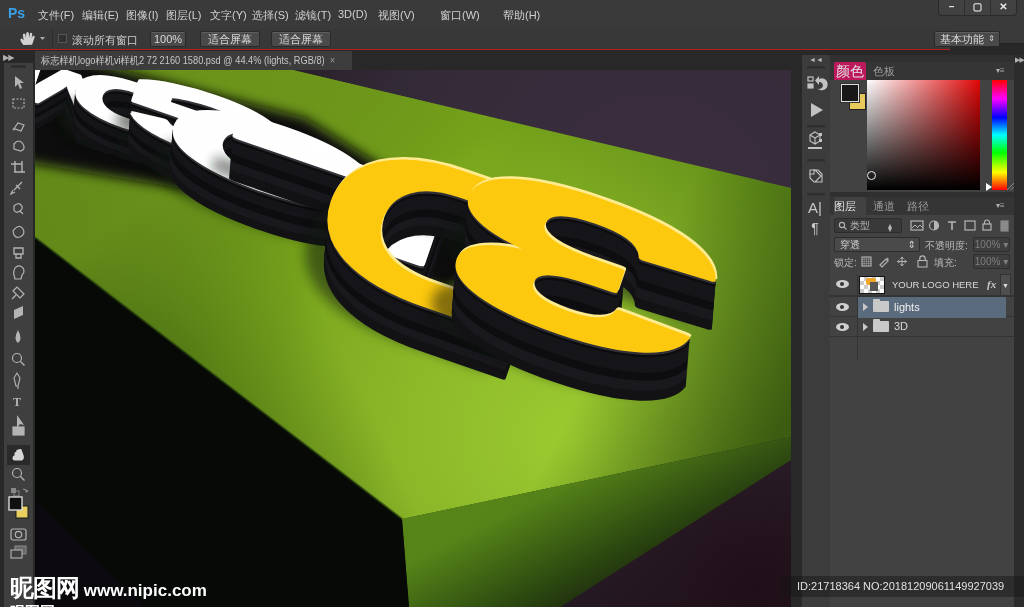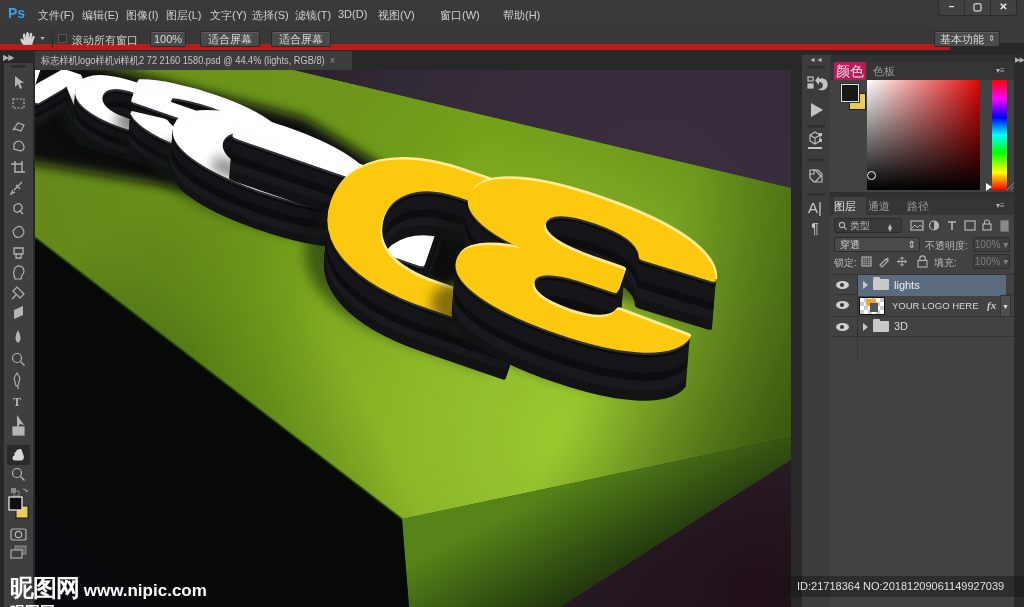--- a/index.html
+++ b/index.html
@@ -5,21 +5,21 @@
 html,body{margin:0;padding:0;width:1024px;height:607px;overflow:hidden;background:#282828;
 font-family:"Liberation Sans",sans-serif;}
 *{box-sizing:border-box;}
 .abs{position:absolute;}
 #menubar{left:0;top:0;width:1024px;height:44px;background:#3a3a3a;border-bottom:1px solid #232323;}
 #menubar .mi{position:absolute;top:8px;font-size:11px;color:#d0d0d0;}
 #pslogo{position:absolute;left:8px;top:5px;font-size:14px;font-weight:bold;color:#3aa0e8;}
 #winbtns{position:absolute;right:7px;top:0;width:79px;height:16px;background:#414141;border:1px solid #2a2a2a;border-top:none;border-radius:0 0 4px 4px;display:flex;}
 #winbtns div{flex:1;color:#e8e8e8;font-size:10px;line-height:13px;text-align:center;border-right:1px solid #2e2e2e;font-weight:bold;}
 #winbtns div:last-child{border-right:none;}
-#optbar{left:0;top:28px;width:950px;height:22px;background:#383838;border-bottom:6px solid #b91c1c;}
+#optbar{left:0;top:28px;width:950px;height:22px;background:#383838;border-bottom:1px solid #b91c1c;}
 .obtn{position:absolute;top:3px;height:16px;background:#4a4a4a;border:1px solid #2a2a2a;border-radius:2px;color:#dadada;font-size:11px;text-align:center;line-height:14px;box-shadow:inset 0 1px 0 #5e5e5e;}
 #tabbar{left:0;top:51px;width:1024px;height:19px;background:#282828;}
 #doctab{position:absolute;left:35px;top:51px;width:317px;height:19px;overflow:hidden;background:#3c3c3c;color:#c6c6c6;font-size:10.5px;line-height:19px;padding:0 6px;white-space:nowrap;}
 #toolcol{left:0;top:51px;width:34px;height:556px;background:#282828;}
 #toolbar{position:absolute;left:4px;top:63px;width:29px;height:544px;background:#3f3f3f;}
 #canvas{left:35px;top:70px;width:756px;height:537px;background:#201721;overflow:hidden;}
 #rightgap{left:791px;top:70px;width:11px;height:537px;background:#282828;}
 #iconstrip{left:802px;top:55px;width:28px;height:552px;background:#3c3c3c;}
 #paneldock{left:830px;top:55px;width:184px;height:552px;background:#424242;}
 #rightedge{left:1014px;top:55px;width:10px;height:552px;background:#2c2c2c;}
@@ -461,21 +461,21 @@
 <div style="position:absolute;left:162px;top:25px;width:15px;height:110px;background:
 linear-gradient(to bottom,#f00 0%,#f0f 17%,#00f 34%,#0ff 50%,#0f0 66%,#ff0 84%,#f00 100%);"></div>
 <div style="position:absolute;left:156px;top:128px;width:0;height:0;border-top:4px solid transparent;border-bottom:4px solid transparent;border-left:6px solid #fff;"></div>
 <svg style="position:absolute;left:177px;top:128px;" width="7" height="7">
       <path d="M7 0 L0 7 M7 3.5 L3.5 7" stroke="#8a8a8a" stroke-width="1"></path>
     </svg>
 
 <div style="position:absolute;left:0;top:137px;width:184px;height:5px;background:#303030;"></div>
 <div style="position:absolute;left:0;top:142px;width:184px;height:18px;background:#353535;"></div>
 <div style="position:absolute;left:4px;top:142px;width:32px;height:18px;background:#424242;border-radius:2px 2px 0 0;color:#e2e2e2;font-size:11px;text-align:left;line-height:18px;">图层</div>
-<div style="position:absolute;left:38px;top:142px;width:32px;height:18px;color:#9a9a9a;font-size:11px;text-align:left;line-height:18px;">通道</div>
+<div style="position:absolute;left:38px;top:142px;width:32px;height:18px;color:#9a9a9a;font-size:11px;text-align:center;line-height:18px;">通道</div>
 <div style="position:absolute;left:72px;top:142px;width:32px;height:18px;color:#9a9a9a;font-size:11px;text-align:center;line-height:18px;">路径</div>
 <div style="position:absolute;right:6px;top:146px;width:12px;height:9px;color:#b0b0b0;font-size:8px;line-height:9px;">▾≡</div>
 <div style="position:absolute;left:0;top:160px;width:184px;height:392px;background:#424242;"></div>
 
 <div style="position:absolute;left:4px;top:163px;width:68px;height:15px;background:#393939;border:1px solid #2c2c2c;border-radius:2px;color:#b5b5b5;font-size:10px;line-height:13px;padding-left:15px;">类型</div>
 <svg style="position:absolute;left:8px;top:166px;" width="10" height="10" viewBox="0 0 10 10">
       <circle cx="4" cy="4" r="2.6" fill="none" stroke="#b5b5b5" stroke-width="1.1"></circle>
       <path d="M6 6 l2.6 2.6" stroke="#b5b5b5" stroke-width="1.1"></path>
     </svg>
 <div style="position:absolute;left:58px;top:166px;font-size:8px;color:#b5b5b5;">▴<br></div>
@@ -506,36 +506,36 @@
 <path d="M20 11 l6 -6 l2 2 l-6 6 z M27 4 l1.5 1.5" stroke-width="1.2"></path>
 <path d="M42 3 v9 M37.5 7.5 h9 M42 3 l-1.5 2 M42 3 l1.5 2 M42 12 l-1.5 -2 M42 12 l1.5 -2 M37.5 7.5 l2 -1.5 M37.5 7.5 l2 1.5 M46.5 7.5 l-2 -1.5 M46.5 7.5 l-2 1.5" stroke-width="1"></path>
 <rect x="58" y="6.5" width="9" height="6.5"></rect>
         <path d="M59.8 6.5 v-2 a2.7 2.7 0 0 1 5.4 0 v2" stroke-width="1.2"></path>
 </g>
     </svg>
 <div style="position:absolute;left:104px;top:201px;color:#b9b9b9;font-size:10px;">填充:</div>
 <div style="position:absolute;left:143px;top:199px;width:37px;height:15px;background:#3e3e3e;border:1px solid #2f2f2f;border-radius:2px;color:#7e7e7e;font-size:10px;line-height:13px;text-align:center;">100% ▾</div>
 
 <div id="lrows" style="position:absolute;left:0;top:219px;width:184px;">
- <div style="position:relative;height:21px;border-top:1px solid #333;border-bottom:1px solid #333;">
-  <div style="position:absolute;left:27px;top:0;width:149px;height:21px;background:#5a6b7d;"></div>
-  <span class="eye"></span>
-        <span class="tri"></span>
-        <span class="fold"></span>
-  <span style="position:absolute;left:64px;top:4px;font-size:11px;color:#f0f0f0;">lights</span>
- </div>
  <div style="position:relative;height:22px;border-bottom:1px solid #333;">
   <span class="eye"></span>
   <div style="position:absolute;left:29px;top:2px;width:26px;height:18px;background:#fff;border:1px solid #111;
    background-image:linear-gradient(45deg,#ccc 25%,transparent 25%,transparent 75%,#ccc 75%),linear-gradient(45deg,#ccc 25%,transparent 25%,transparent 75%,#ccc 75%);background-size:8px 8px;background-position:0 0,4px 4px;"></div>
   <div style="position:absolute;left:36px;top:4px;width:10px;height:7px;background:#f0a428;border-radius:2px;"></div>
   <div style="position:absolute;left:40px;top:8px;width:8px;height:9px;background:#555;"></div>
   <span style="position:absolute;left:62px;top:5px;font-size:9.5px;color:#d8d8d8;">YOUR LOGO HERE</span>
   <span style="position:absolute;left:157px;top:4px;font-size:11px;font-style:italic;color:#c8c8c8;font-family:'Liberation Serif',serif;font-weight:bold;">fx</span>
   <div style="position:absolute;left:170px;top:0px;width:11px;height:22px;background:#4e4e4e;border:1px solid #333;color:#ddd;font-size:7px;text-align:center;line-height:22px;">▼</div>
+ </div>
+ <div style="position:relative;height:21px;border-top:1px solid #333;border-bottom:1px solid #333;">
+  <div style="position:absolute;left:27px;top:0;width:149px;height:21px;background:#5a6b7d;"></div>
+  <span class="eye"></span>
+        <span class="tri"></span>
+        <span class="fold"></span>
+  <span style="position:absolute;left:64px;top:4px;font-size:11px;color:#f0f0f0;">lights</span>
  </div>
  <div style="position:relative;height:20px;border-bottom:1px solid #333;">
   <span class="eye"></span>
         <span class="tri"></span>
         <span class="fold"></span>
   <span style="position:absolute;left:64px;top:3px;font-size:11px;color:#d8d8d8;">3D</span>
  </div>
 </div>
 <div style="position:absolute;left:27px;top:219px;width:1px;height:86px;background:#333;"></div>
 </div>

